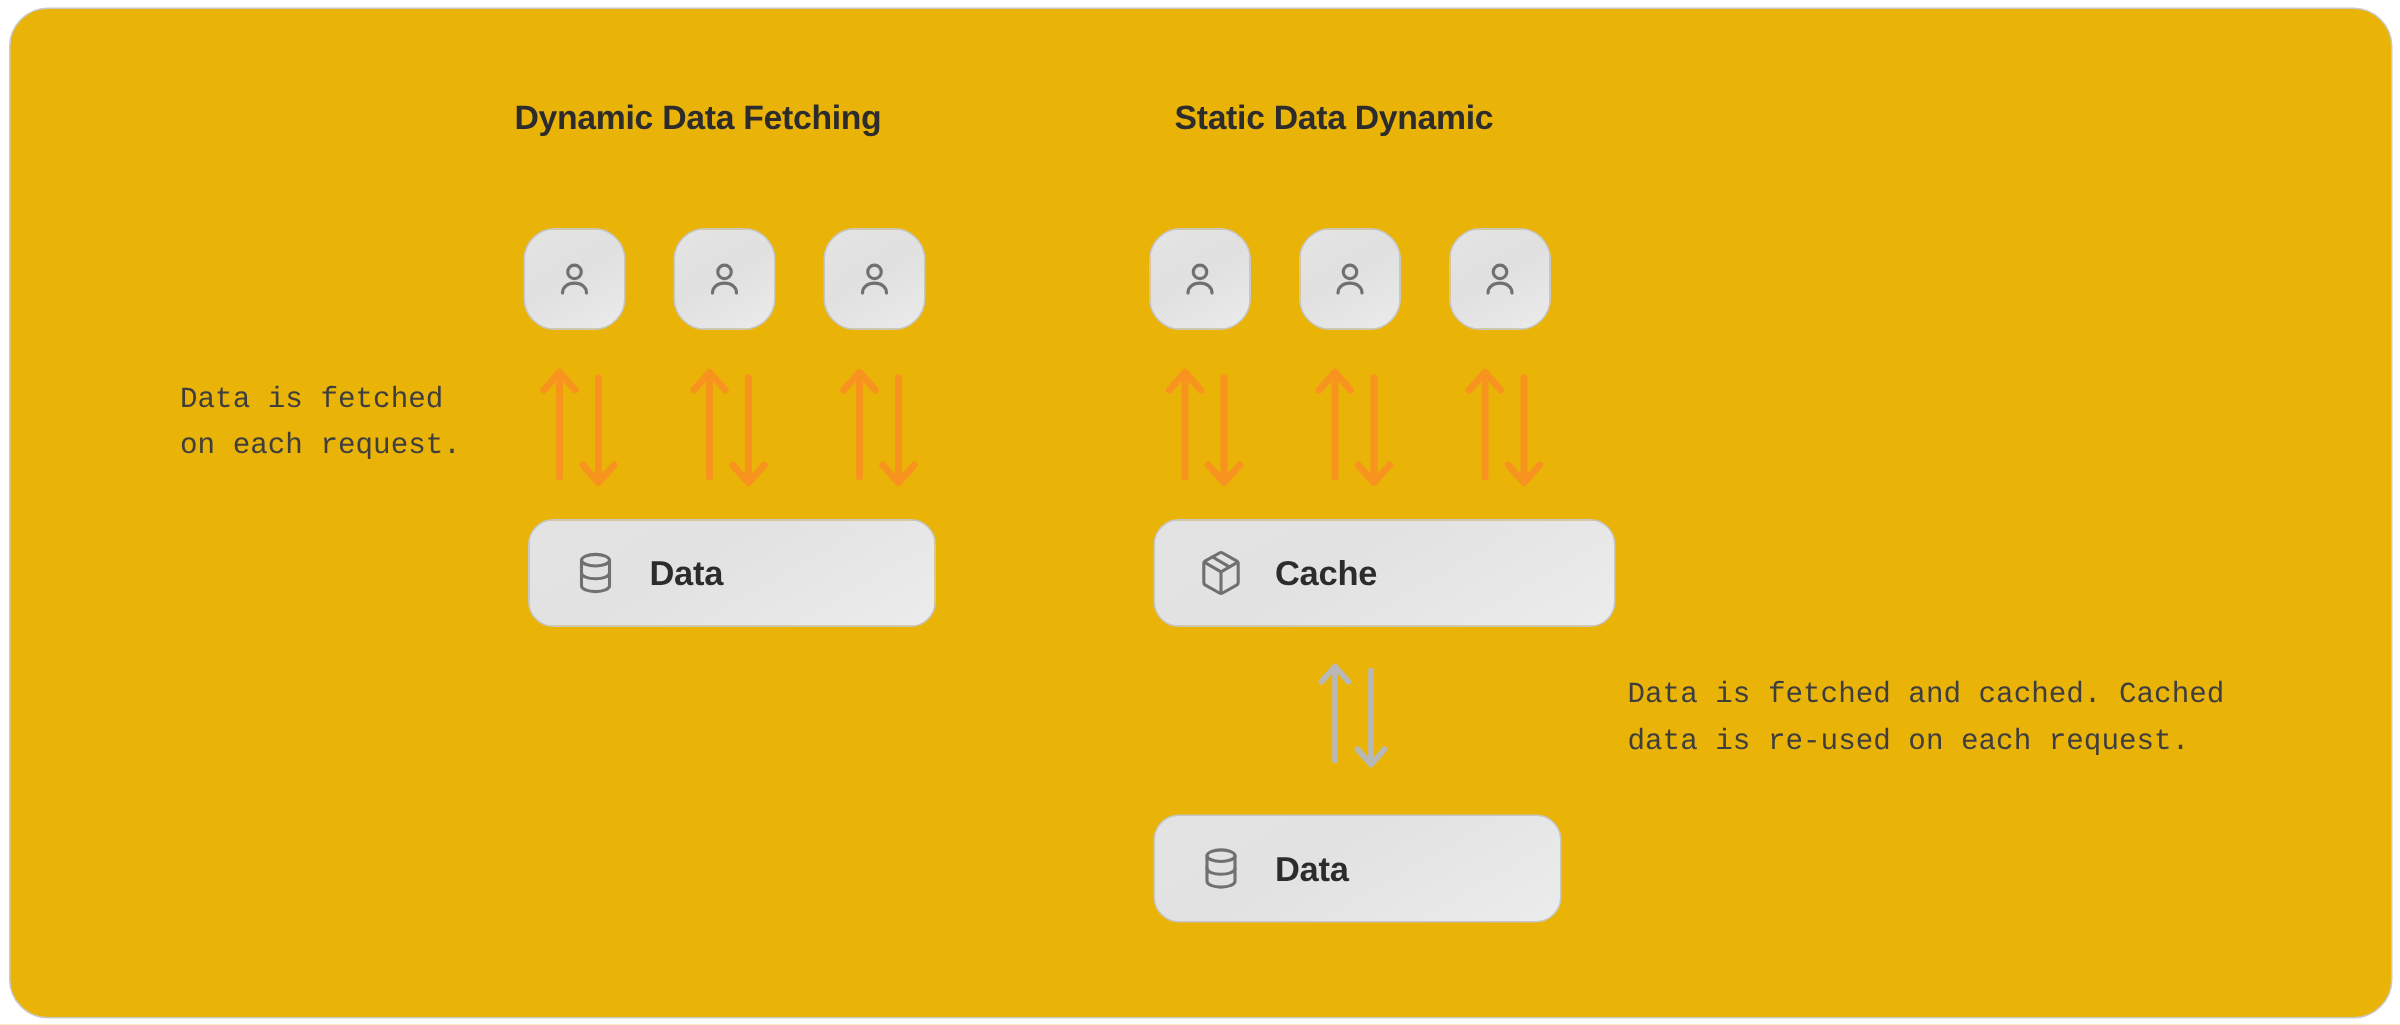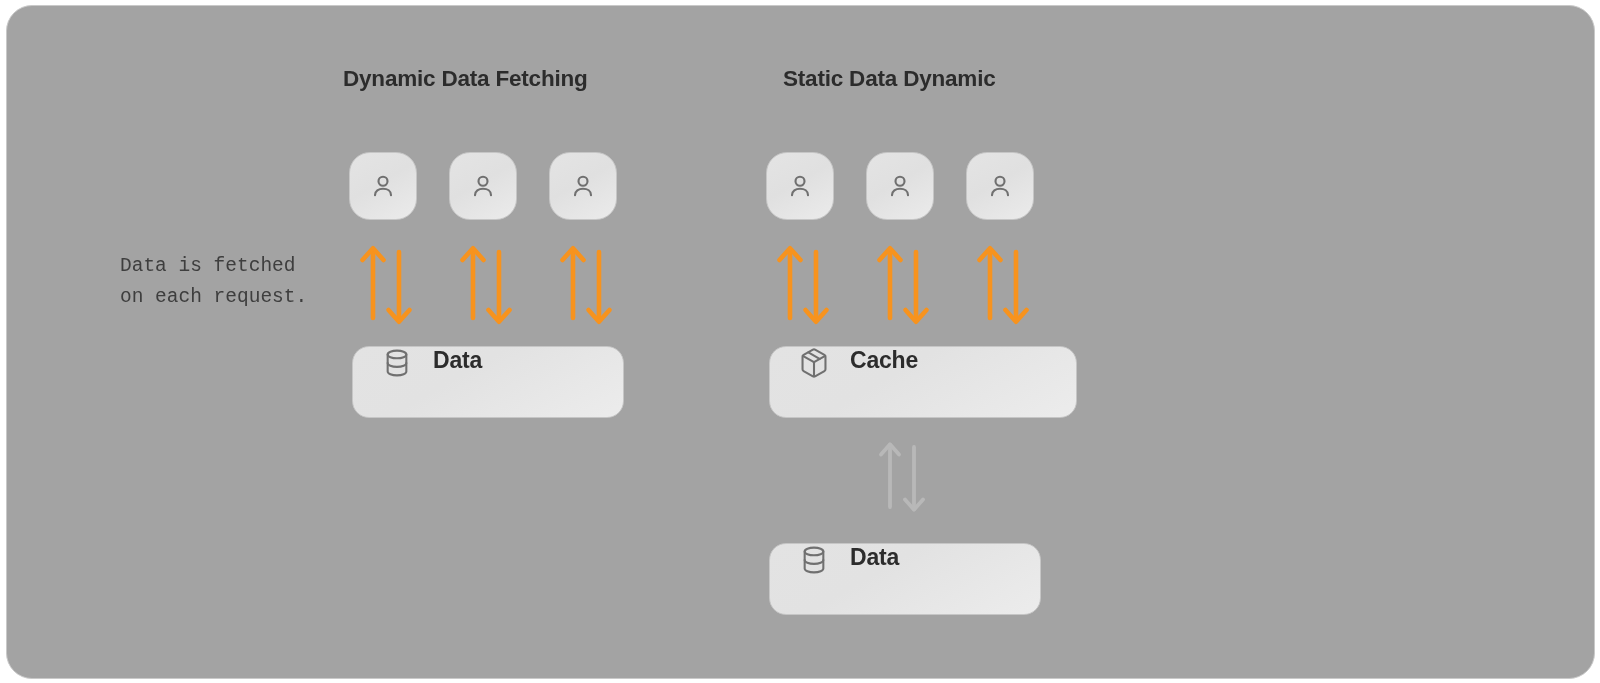--- a/index.html
+++ b/index.html
@@ -12,21 +12,21 @@
     font-family: "Liberation Sans", sans-serif;
     overflow: hidden;
   }
 
   .diagram-frame {
     position: absolute;
     left: 6px;
     top: 5px;
     width: 1589px;
     height: 674px;
-    background: #a3a3a3;
+    background: #eab308;
     border: 1px solid #c9c9c9;
     border-radius: 26px;
     overflow: hidden;
   }
 
   
   .col-title {
     position: absolute;
     font-size: 22.5px;
     font-weight: bold;
@@ -60,20 +60,21 @@
   .arrow-pair-grey svg { display: block; width: 52px; height: 78px; }
 
   
   .store-box {
     position: absolute;
     height: 72px;
     border-radius: 17px;
     border: 1.3px solid #c6c6c6;
     background: linear-gradient(150deg, #e3e3e3 0%, #e2e2e2 40%, #ececec 100%);
     display: flex;
+    align-items: center;
     padding-left: 28px;
   }
   .store-box .store-icon { width: 32px; height: 32px; flex: 0 0 auto; }
   .store-box .store-icon svg { display: block; width: 32px; height: 32px; }
   .store-box .store-label {
     margin-left: 20px;
     font-size: 23px;
     font-weight: bold;
     color: #2c2c2c;
     letter-spacing: -0.2px;
@@ -271,14 +272,16 @@
         <path d="M5 5.6 L5 18.4c0 1.6 3.1 2.9 7 2.9s7-1.3 7-2.9L19 5.6"></path>
         <path d="M5 12c0 1.6 3.1 2.9 7 2.9s7-1.3 7-2.9"></path>
       </svg>
     </span>
     <span class="store-label">Data</span>
   </div>
 
   <div class="caption" id="caption-left">Data is fetched
 on each request.</div>
 
+  <div class="caption" id="caption-right">Data is fetched and cached. Cached
+data is re-used on each request.</div>
 
 </div>
 
 </body></html>

